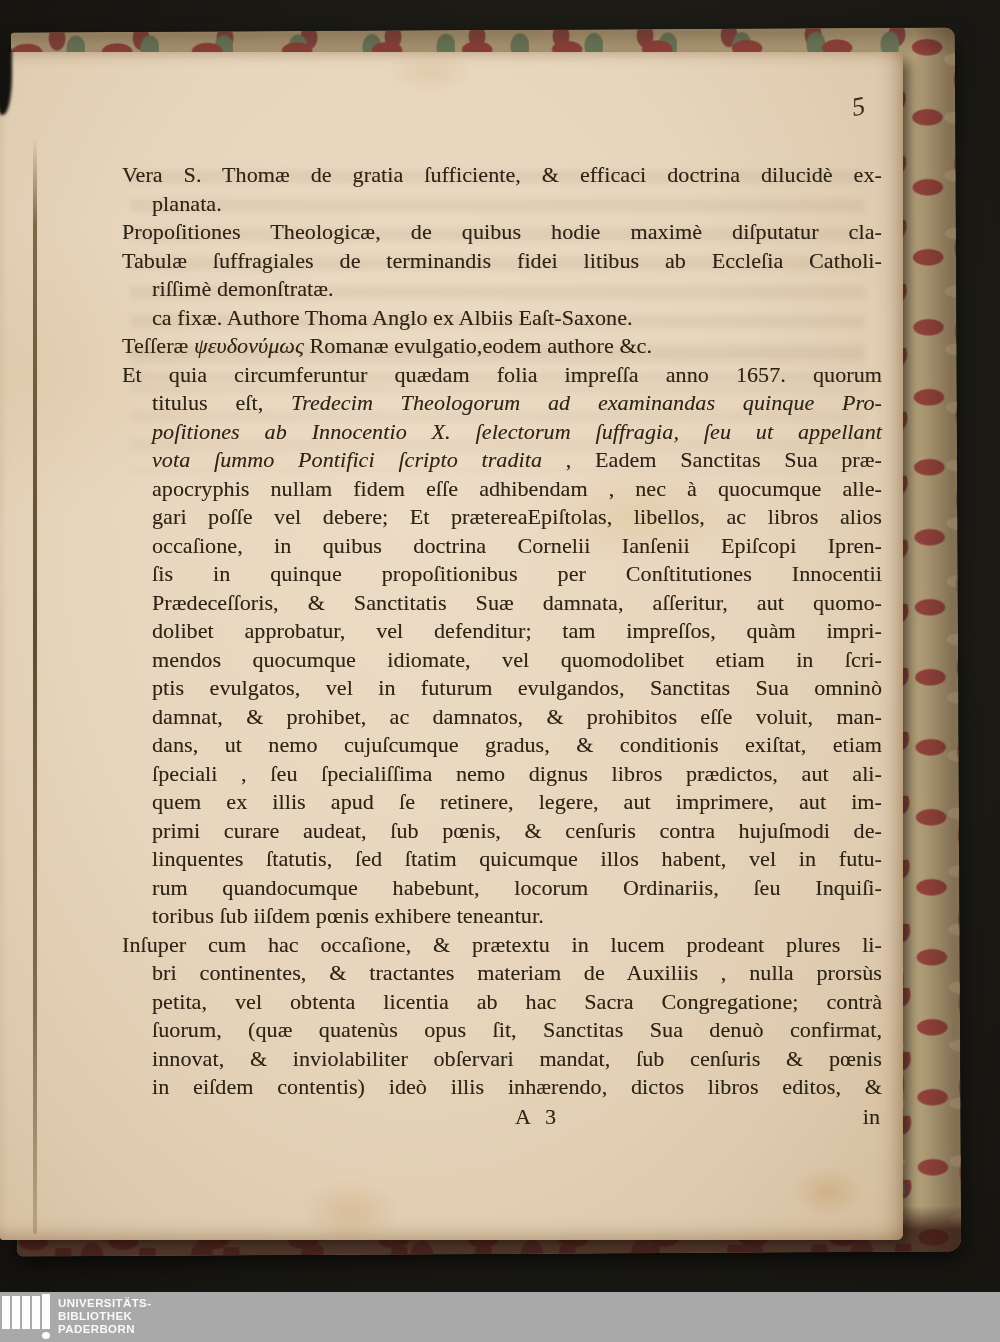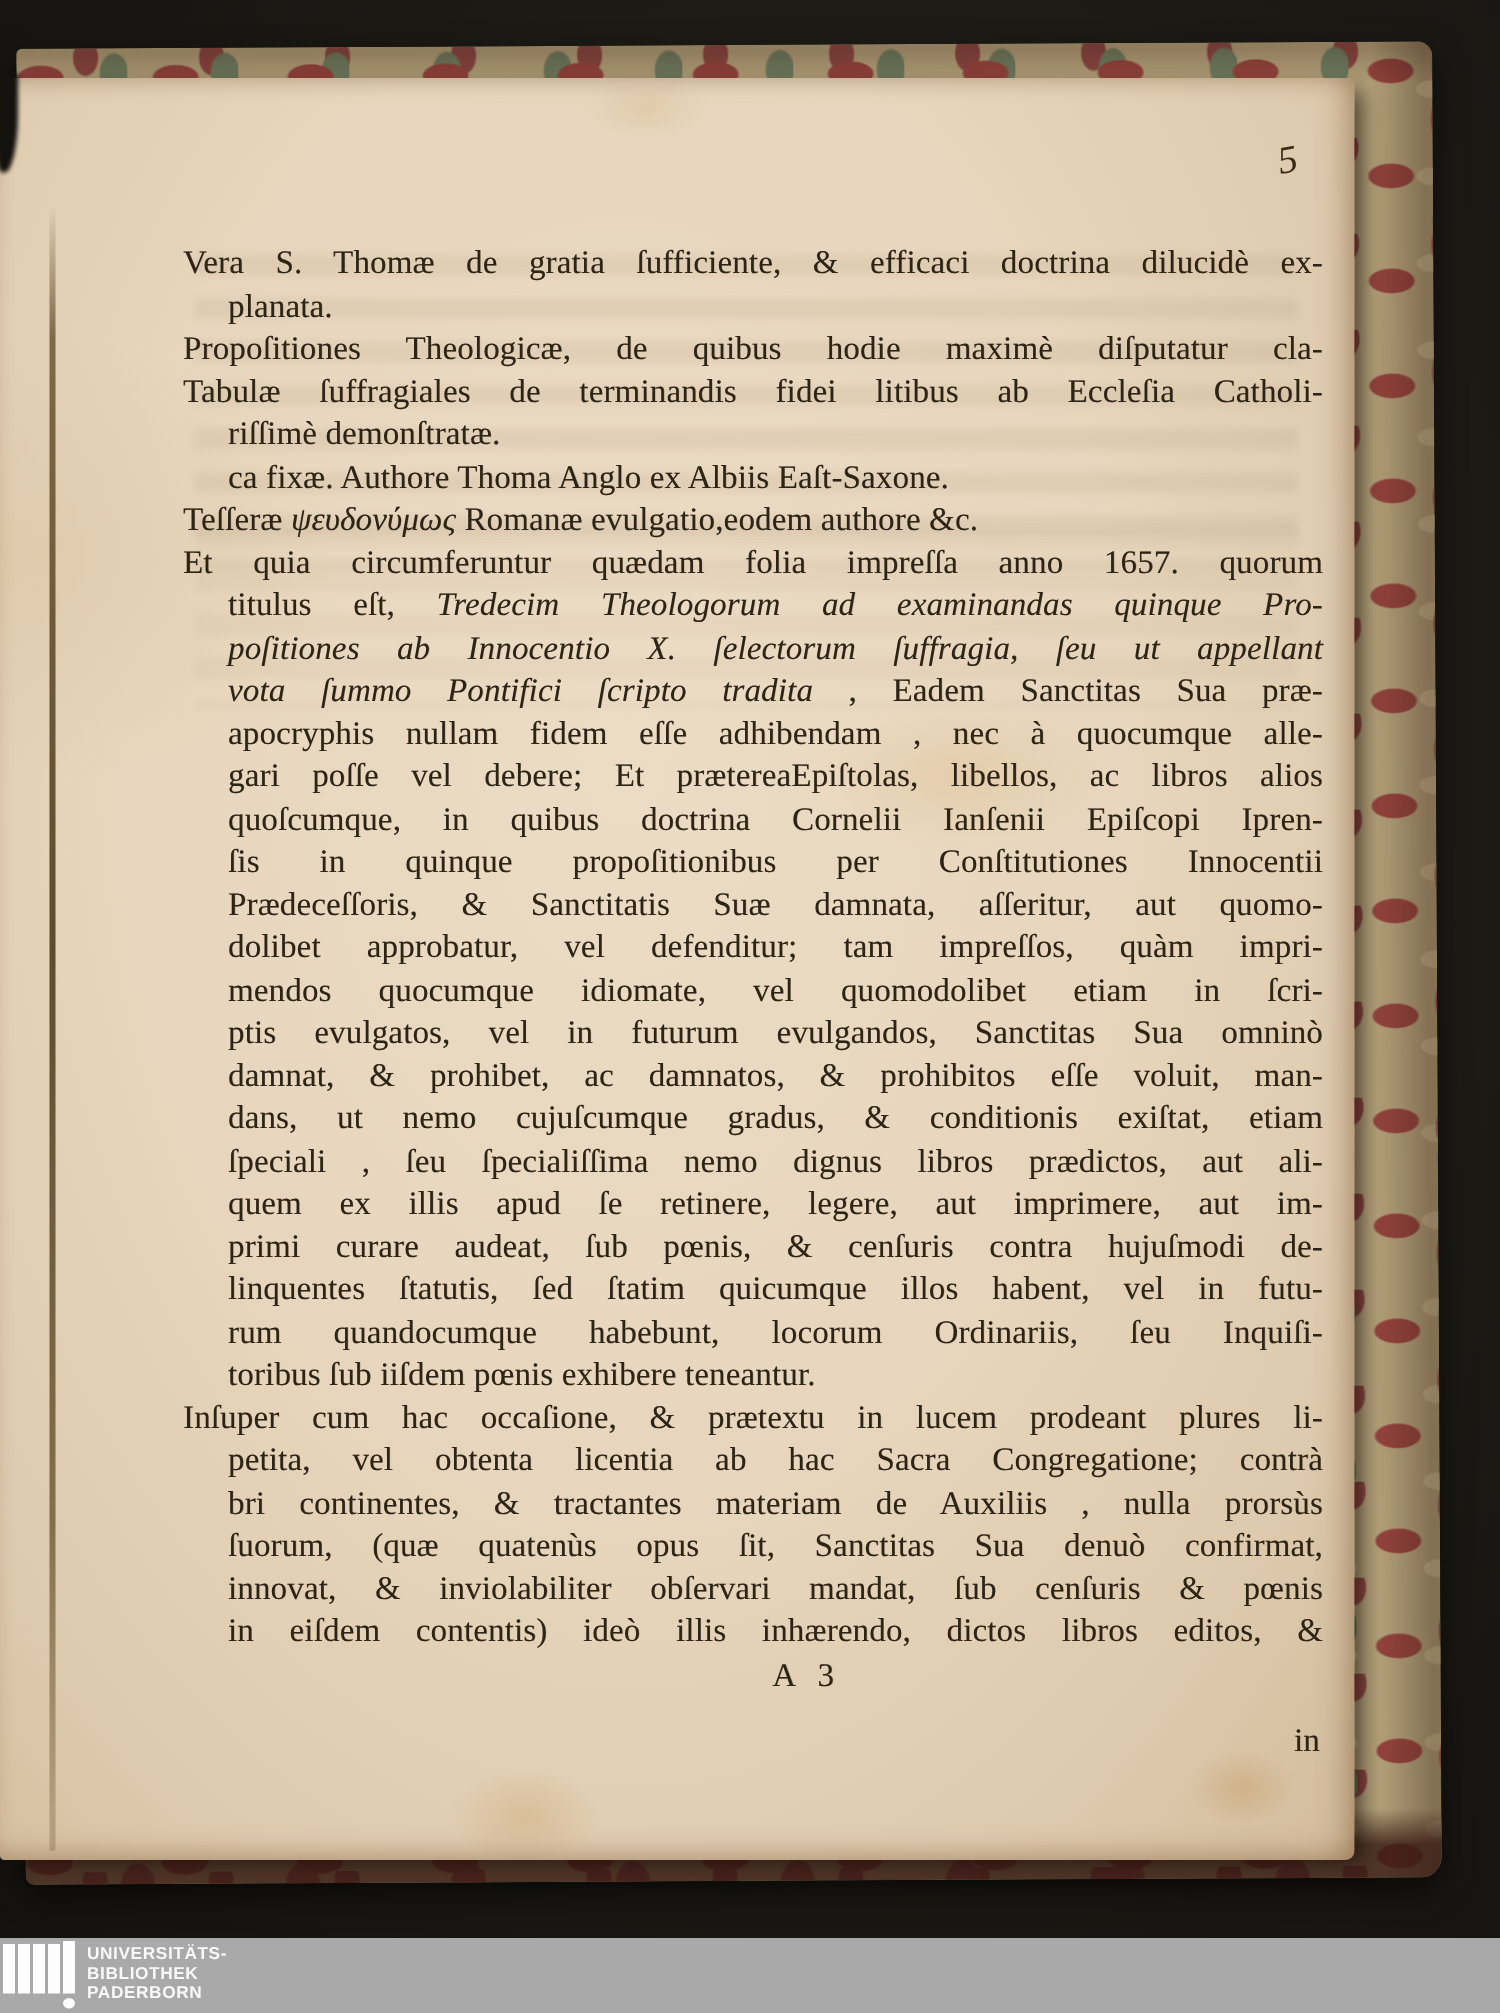--- a/index.html
+++ b/index.html
@@ -90,21 +90,21 @@
   .line { text-align: justify; }
   .line.fill { text-align-last: justify; }
   .line.ind { padding-left:30px; }
   .it { font-style: italic; }
 
   .sig-row { position:relative; height:30px; margin-top:1px; }
   .signature {
     position:absolute; left:calc(50% + 36px); transform:translateX(-50%);
     letter-spacing:5px;
   }
-  .catchword { position:absolute; right:2px;margin-top:43px; }
+  .catchword { position:absolute; right:2px; }
 
   
   .banner {
     position:absolute; left:0; bottom:0; width:100%; height:50px;
     background:#a9a9a9; z-index:5;
   }
   .logo { position:absolute; left:2px; top:2px; width:52px; height:46px; }
   .logo .bar { position:absolute; top:2px; width:8px; height:33px; background:#fdfdfd; }
   .logo .b1{left:0;} .logo .b2{left:10px;} .logo .b3{left:20px;} .logo .b4{left:30px;}
   .logo .b5{left:40px; top:0; height:35px;}
@@ -139,37 +139,37 @@
         <div class="line fill"><span>Tabulæ ſuffragiales de terminandis fidei litibus ab Eccleſia Catholi-</span></div>
         <div class="line ind"><span>riſſimè demonſtratæ.</span></div>
         <div class="line ind"><span>ca fixæ. Authore Thoma Anglo ex Albiis Eaſt-Saxone.</span></div>
         <div class="line"><span>Teſſeræ </span><span class="it">ψευδονύμως</span><span> Romanæ evulgatio,eodem authore &amp;c.</span></div>
         <div class="line fill"><span>Et quia circumferuntur quædam folia impreſſa anno 1657. quorum</span></div>
         <div class="line ind fill"><span>titulus eſt, </span><span class="it">Tredecim Theologorum ad examinandas quinque Pro-</span></div>
         <div class="line ind fill"><span class="it">poſitiones ab Innocentio X. ſelectorum ſuffragia, ſeu ut appellant</span></div>
         <div class="line ind fill"><span class="it">vota ſummo Pontifici ſcripto tradita</span><span> , Eadem Sanctitas Sua præ-</span></div>
         <div class="line ind fill"><span>apocryphis nullam fidem eſſe adhibendam , nec à quocumque alle-</span></div>
         <div class="line ind fill"><span>gari poſſe vel debere; Et prætereaEpiſtolas, libellos, ac libros alios</span></div>
-        <div class="line ind fill"><span>quoſcumque, in quibus doctrina Cornelii Ianſenii Epiſcopi Ipren-</span></div>
+        <div class="line ind fill"><span>occaſione, in quibus doctrina Cornelii Ianſenii Epiſcopi Ipren-</span></div>
         <div class="line ind fill"><span>ſis in quinque propoſitionibus per Conſtitutiones Innocentii</span></div>
         <div class="line ind fill"><span>Prædeceſſoris, &amp; Sanctitatis Suæ damnata, aſſeritur, aut quomo-</span></div>
         <div class="line ind fill"><span>dolibet approbatur, vel defenditur; tam impreſſos, quàm impri-</span></div>
         <div class="line ind fill"><span>mendos quocumque idiomate, vel quomodolibet etiam in ſcri-</span></div>
         <div class="line ind fill"><span>ptis evulgatos, vel in futurum evulgandos, Sanctitas Sua omninò</span></div>
         <div class="line ind fill"><span>damnat, &amp; prohibet, ac damnatos, &amp; prohibitos eſſe voluit, man-</span></div>
         <div class="line ind fill"><span>dans, ut nemo cujuſcumque gradus, &amp; conditionis exiſtat, etiam</span></div>
         <div class="line ind fill"><span>ſpeciali , ſeu ſpecialiſſima nemo dignus libros prædictos, aut ali-</span></div>
         <div class="line ind fill"><span>quem ex illis apud ſe retinere, legere, aut imprimere, aut im-</span></div>
         <div class="line ind fill"><span>primi curare audeat, ſub pœnis, &amp; cenſuris contra hujuſmodi de-</span></div>
         <div class="line ind fill"><span>linquentes ſtatutis, ſed ſtatim quicumque illos habent, vel in futu-</span></div>
         <div class="line ind fill"><span>rum quandocumque habebunt, locorum Ordinariis, ſeu Inquiſi-</span></div>
         <div class="line ind"><span>toribus ſub iiſdem pœnis exhibere teneantur.</span></div>
         <div class="line fill"><span>Inſuper cum hac occaſione, &amp; prætextu in lucem prodeant plures li-</span></div>
+        <div class="line ind fill"><span>bri continentes, &amp; tractantes materiam de Auxiliis , nulla prorsùs</span></div>
         <div class="line ind fill"><span>petita, vel obtenta licentia ab hac Sacra Congregatione; contrà</span></div>
-        <div class="line ind fill"><span>bri continentes, &amp; tractantes materiam de Auxiliis , nulla prorsùs</span></div>
         <div class="line ind fill"><span>ſuorum, (quæ quatenùs opus ſit, Sanctitas Sua denuò confirmat,</span></div>
         <div class="line ind fill"><span>innovat, &amp; inviolabiliter obſervari mandat, ſub cenſuris &amp; pœnis</span></div>
         <div class="line ind fill"><span>in eiſdem contentis) ideò illis inhærendo, dictos libros editos, &amp;</span></div>
         <div class="sig-row">
           <span class="signature">A 3</span>
           <span class="catchword">in</span>
         </div>
       </div>
   </div>
 

